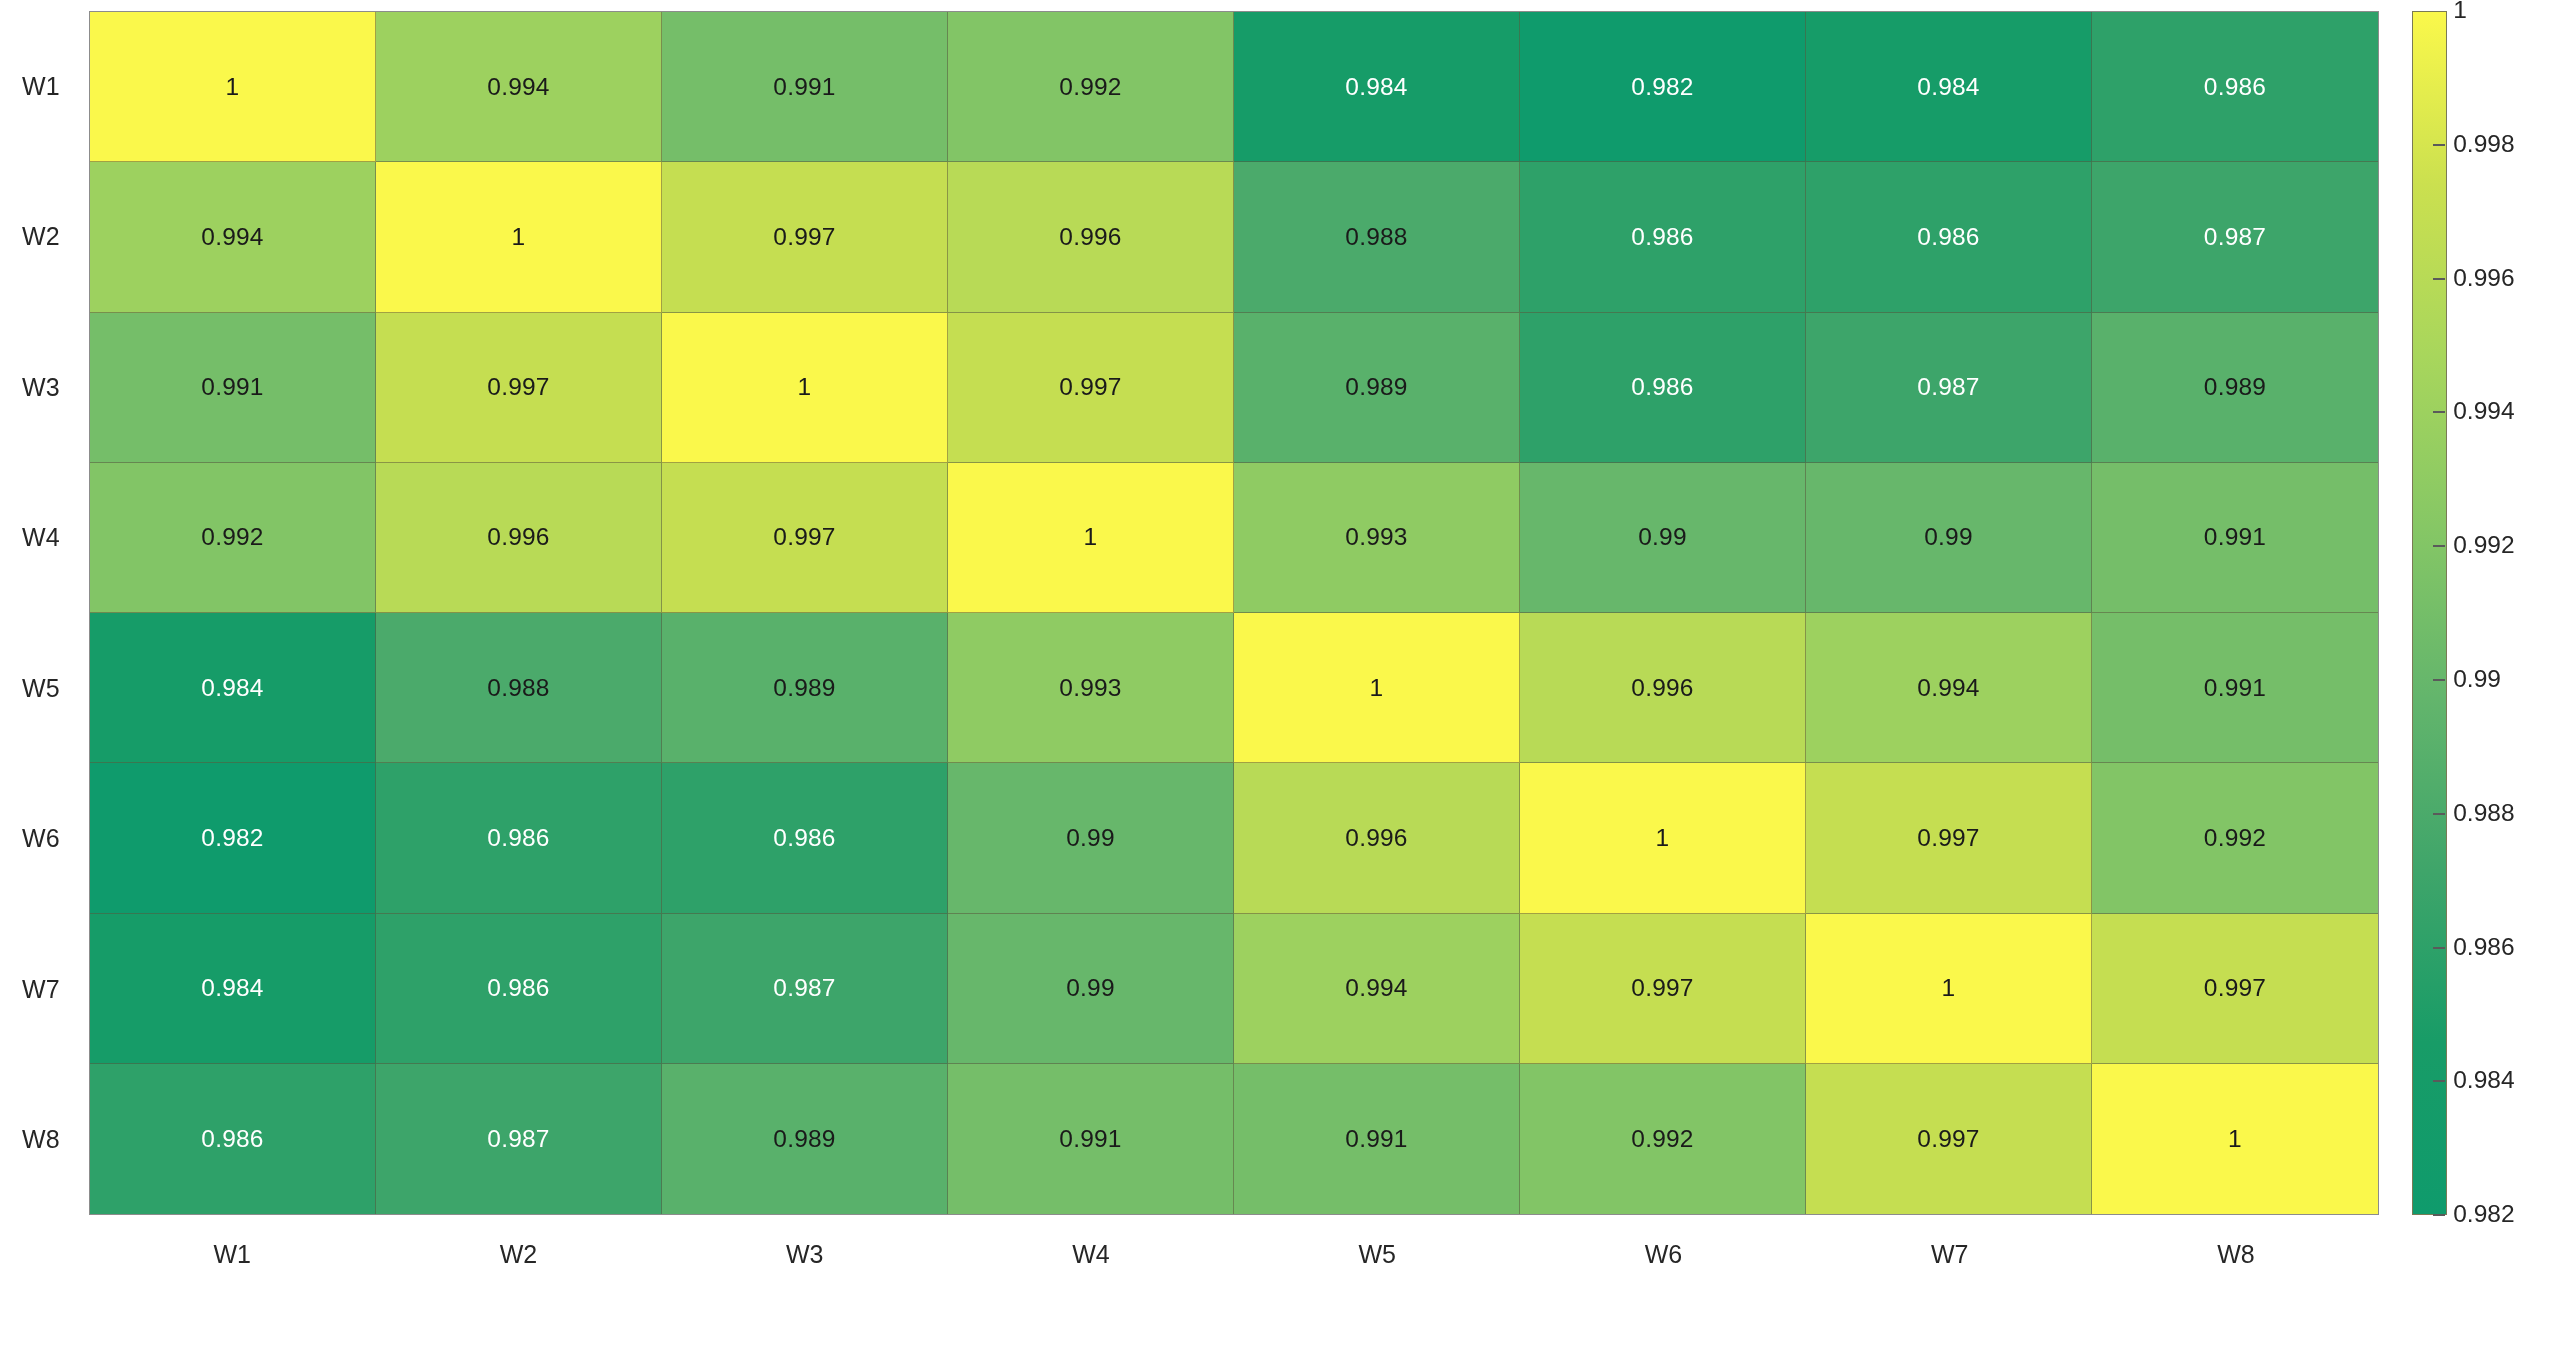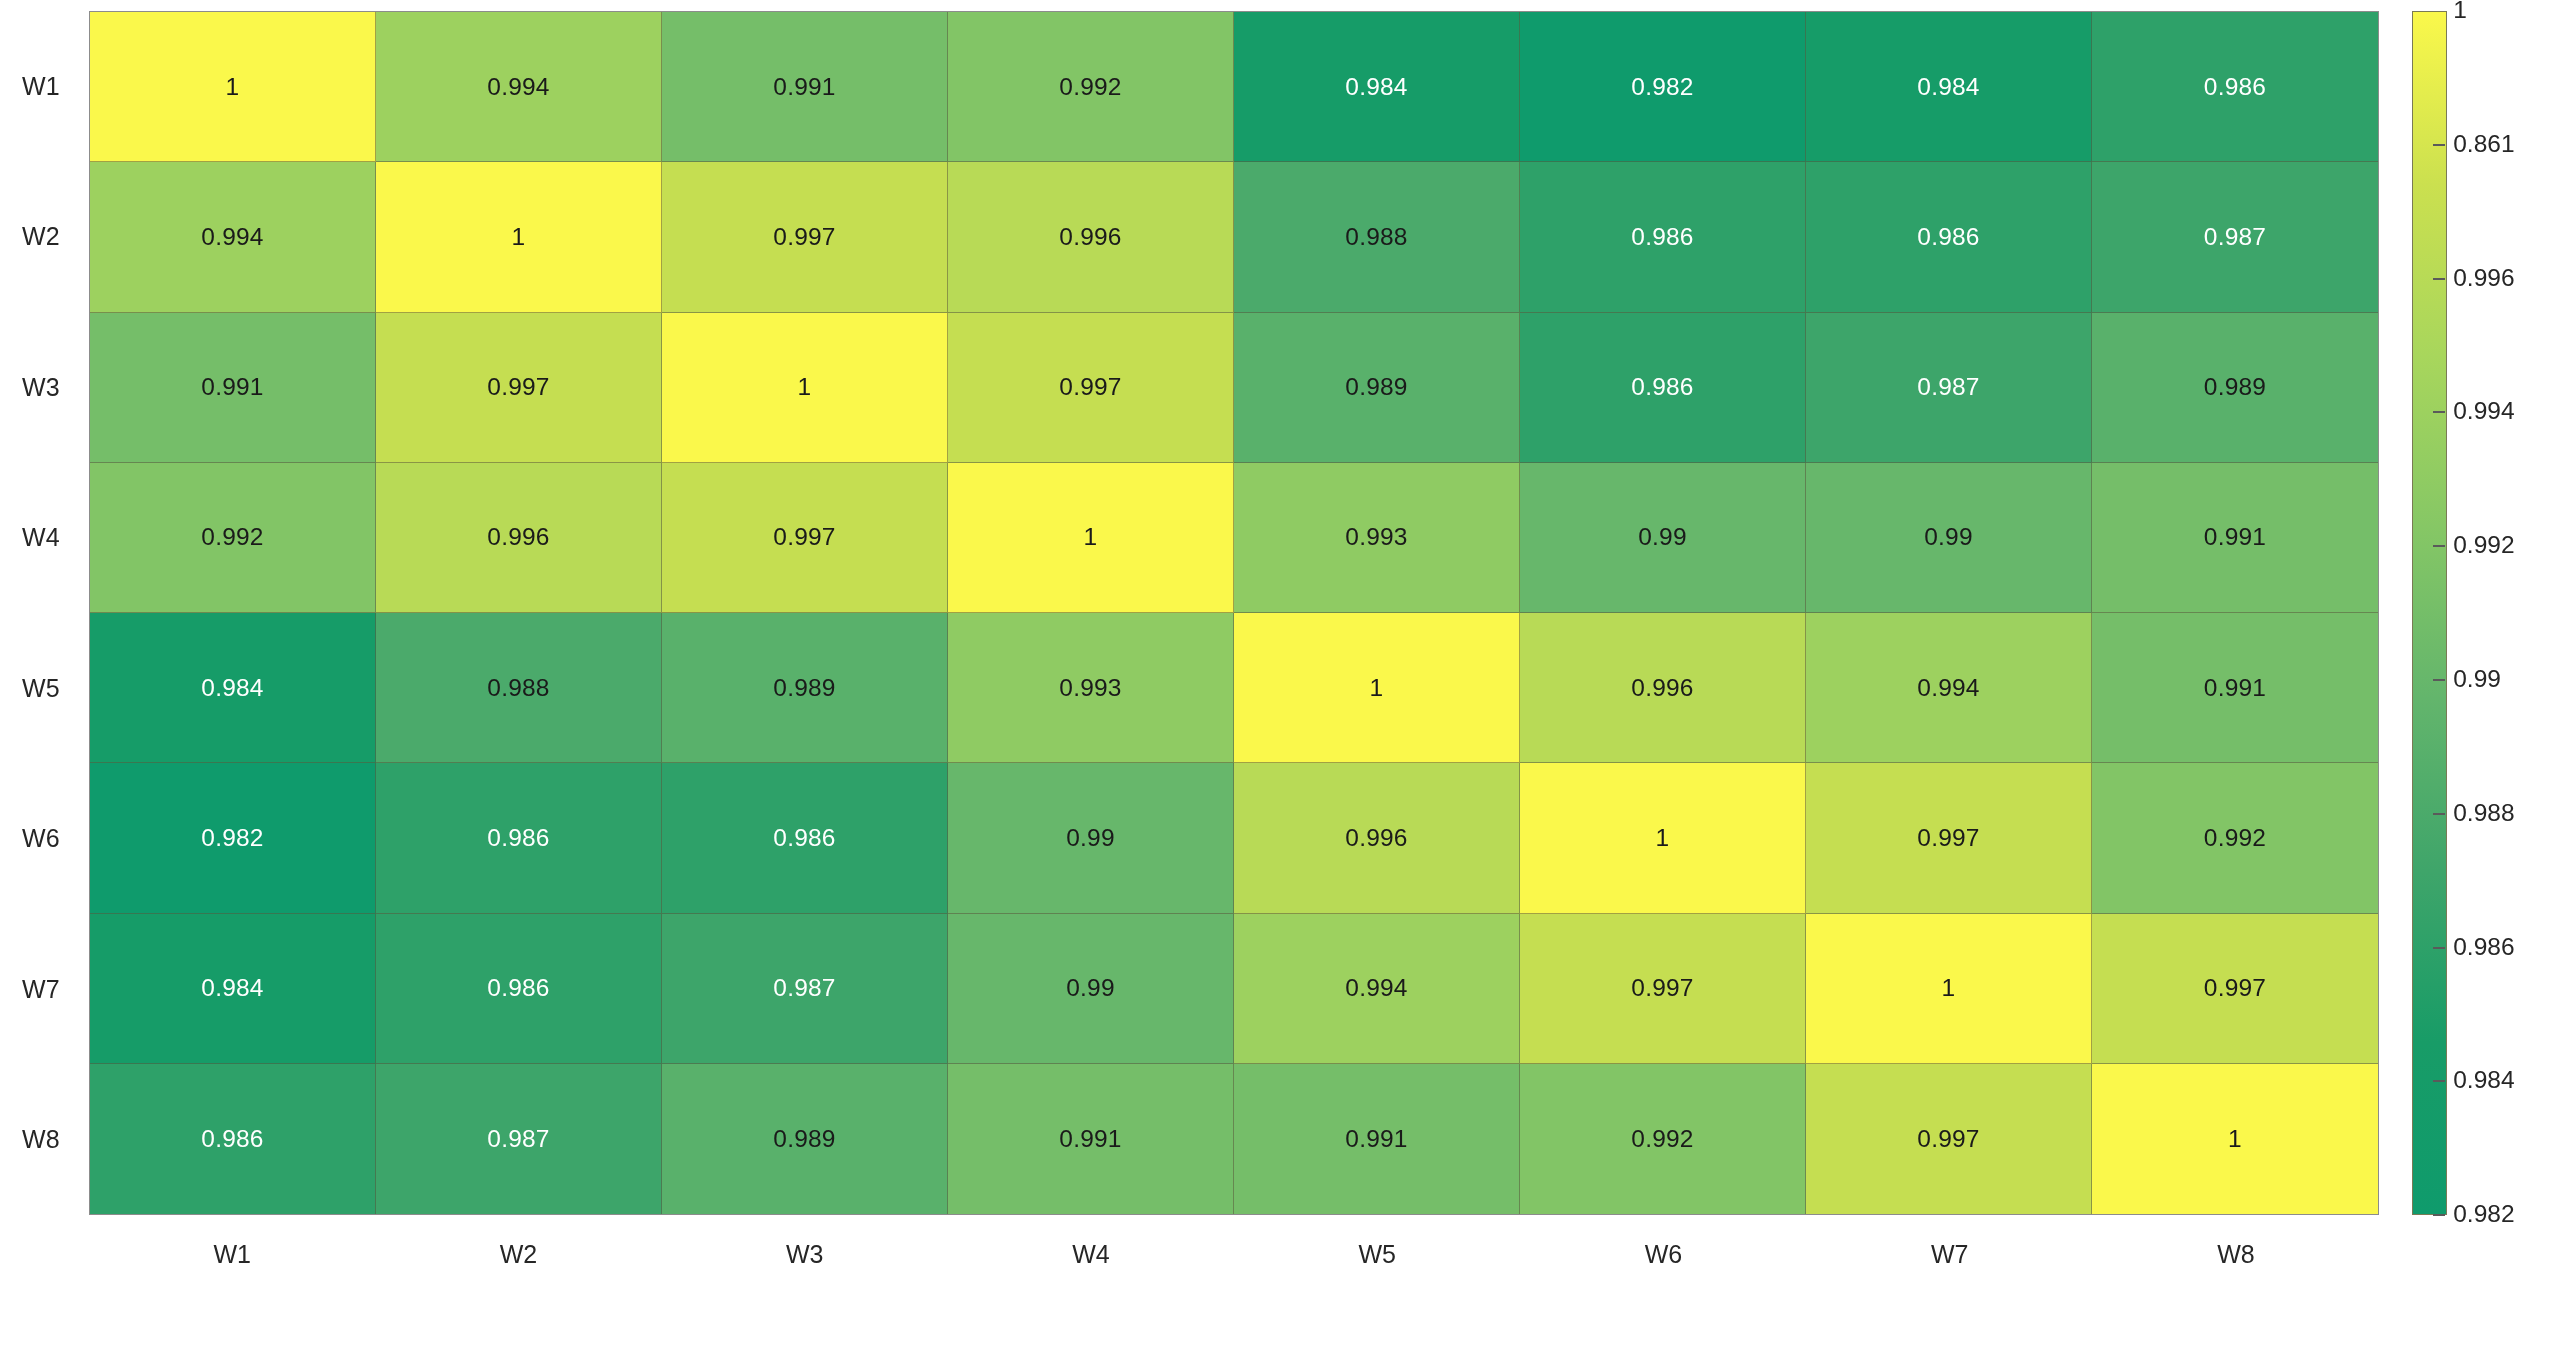--- a/index.html
+++ b/index.html
@@ -368,21 +368,21 @@
   <div id="colorbar">
     <div id="colorbar-gradient" style="background: linear-gradient(rgb(250, 248, 75), rgb(203, 224, 79), rgb(168, 214, 92), rgb(134, 199, 101), rgb(99, 181, 108), rgb(63, 165, 106), rgb(24, 156, 103), rgb(15, 155, 108));"></div>
   </div>
   <div id="colorbar-ticks">
       <div class="cb-tick top-tick" style="top: 0px;">
         <span class="cb-dash"></span>
         <span class="cb-label">1</span>
       </div>
       <div class="cb-tick" style="top: 134px;">
         <span class="cb-dash"></span>
-        <span class="cb-label">0.861</span>
+        <span class="cb-label">0.998</span>
       </div>
       <div class="cb-tick" style="top: 268px;">
         <span class="cb-dash"></span>
         <span class="cb-label">0.996</span>
       </div>
       <div class="cb-tick" style="top: 401px;">
         <span class="cb-dash"></span>
         <span class="cb-label">0.994</span>
       </div>
       <div class="cb-tick" style="top: 535px;">

